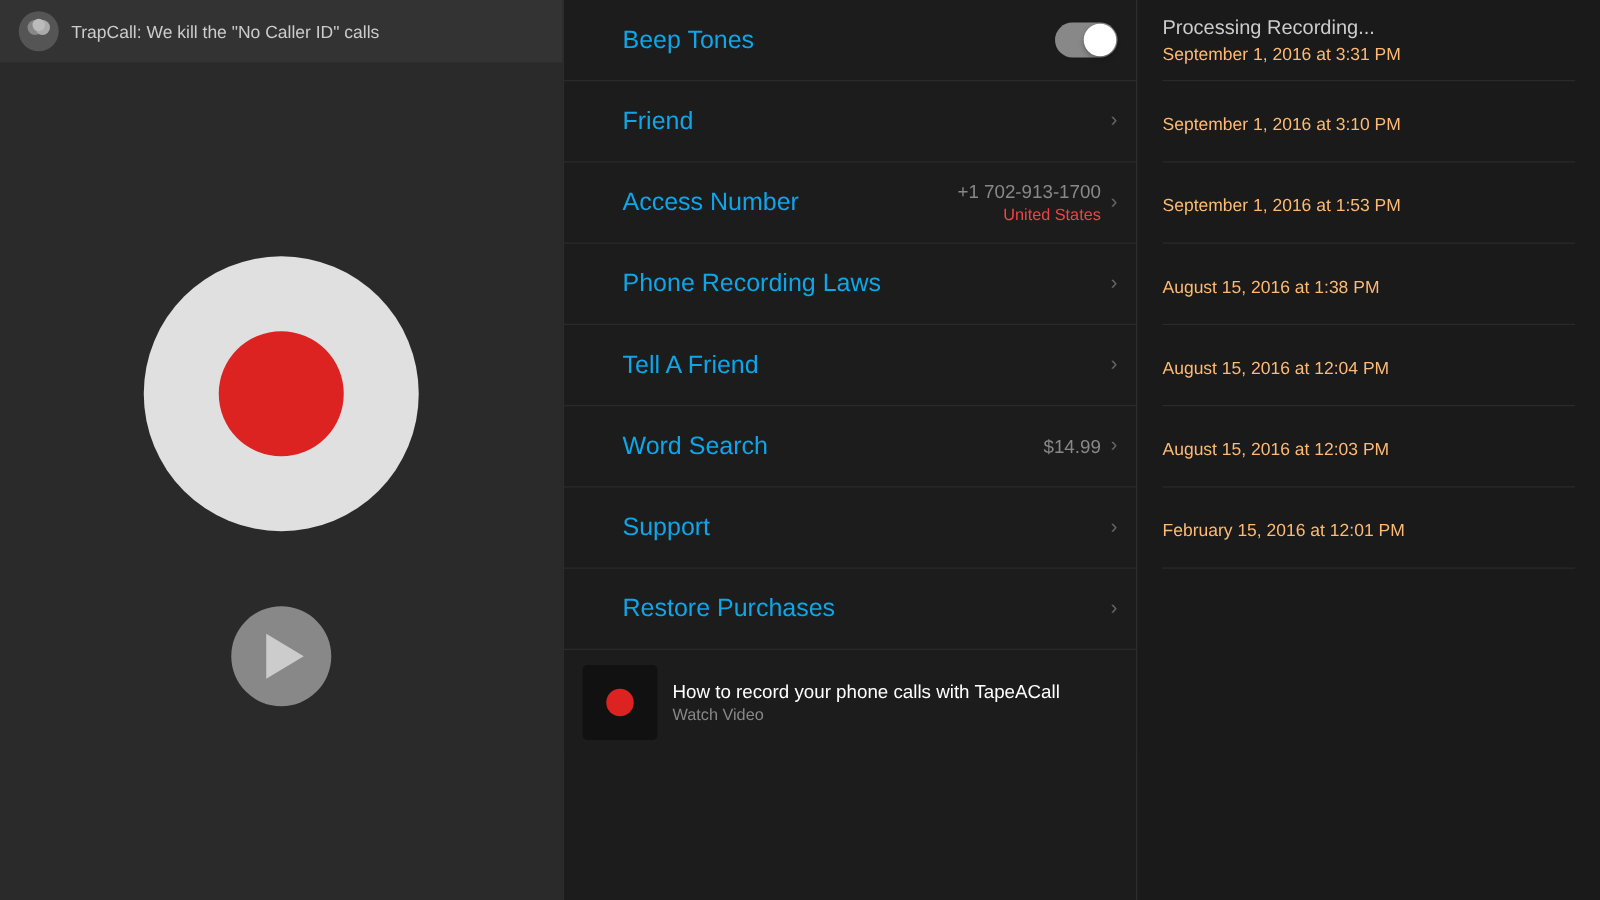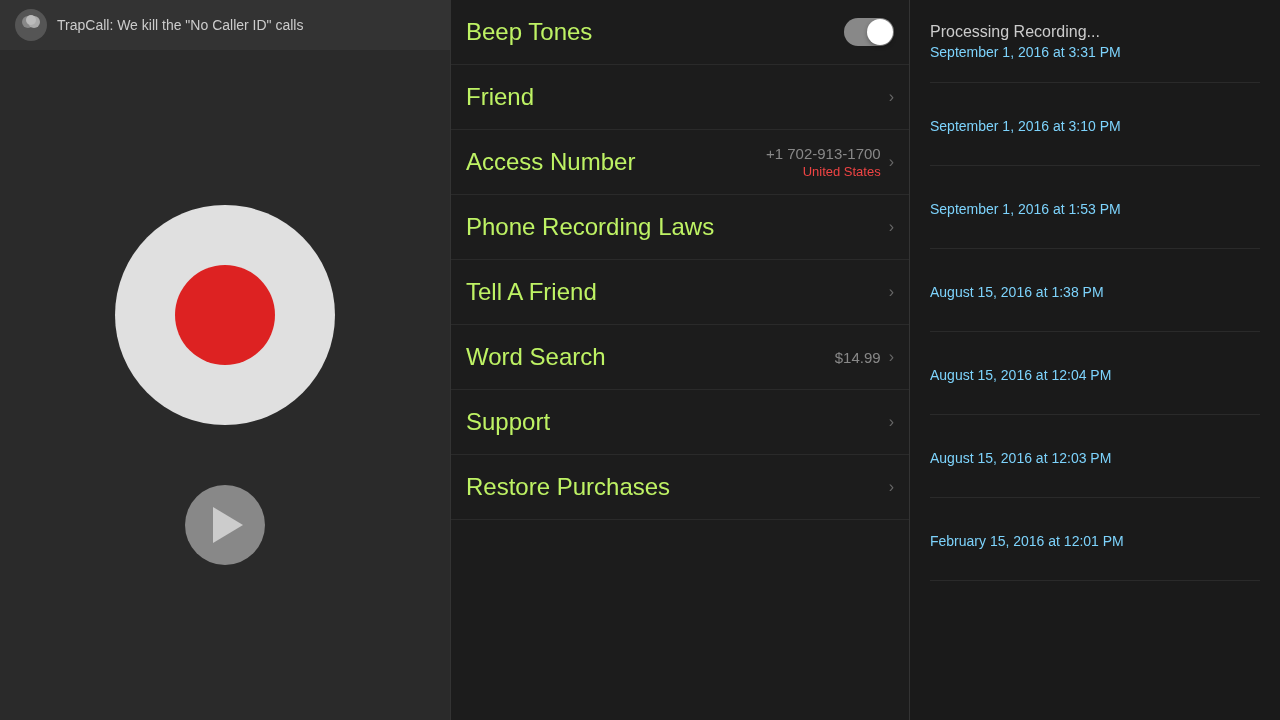--- a/index.html
+++ b/index.html
@@ -117,23 +117,24 @@
       cursor: pointer;
     }
 
     .menu-item-left {
       display: flex;
       flex-direction: column;
       justify-content: center;
     }
 
     .menu-item-label {
-      color: #bef264;
-      font-size: 24px;
+      color: #0ea5e9;
+      font-size: 20px;
       font-weight: 400;
+      margin-left: 32px;
     }
 
     .menu-item-sublabel {
       color: #ef4444;
       font-size: 13px;
       margin-top: 2px;
     }
 
     .menu-item-right {
       display: flex;
@@ -227,32 +228,32 @@
       height: 720px;
       background: #1a1a1a;
       overflow-y: auto;
       padding: 0 20px;
     }
 
     .call-item {
       display: flex;
       flex-direction: column;
       justify-content: center;
-      height: 83px;
+      height: 65px;
       border-bottom: 1px solid #2a2a2a;
     }
 
     .call-title {
       color: #cccccc;
       font-size: 16px;
       font-weight: 400;
     }
 
     .call-date {
-      color: #7dd3fc;
+      color: #fdba74;
       font-size: 14px;
       margin-top: 3px;
     }
   </style>
 </head>
 <body>
 
 <div class="left-panel">
   <div class="header-bar">
     <div class="logo-icon">
@@ -351,20 +352,29 @@
 
   <div class="menu-item">
     <div class="menu-item-left">
       <span class="menu-item-label">Restore Purchases</span>
     </div>
     <div class="menu-item-right">
       <span class="chevron">›</span>
     </div>
   </div>
 
+  <div class="video-banner">
+    <div class="video-thumb">
+      <div class="video-record-dot"></div>
+    </div>
+    <div class="video-text-block">
+      <span class="video-title">How to record your phone calls with TapeACall</span>
+      <span class="video-subtitle">Watch Video</span>
+    </div>
+  </div>
 </div>
 
 <div class="right-panel">
 
   <div class="call-item">
     <span class="call-title">Processing Recording...</span>
     <span class="call-date">September 1, 2016 at 3:31 PM</span>
   </div>
 
   <div class="call-item">

